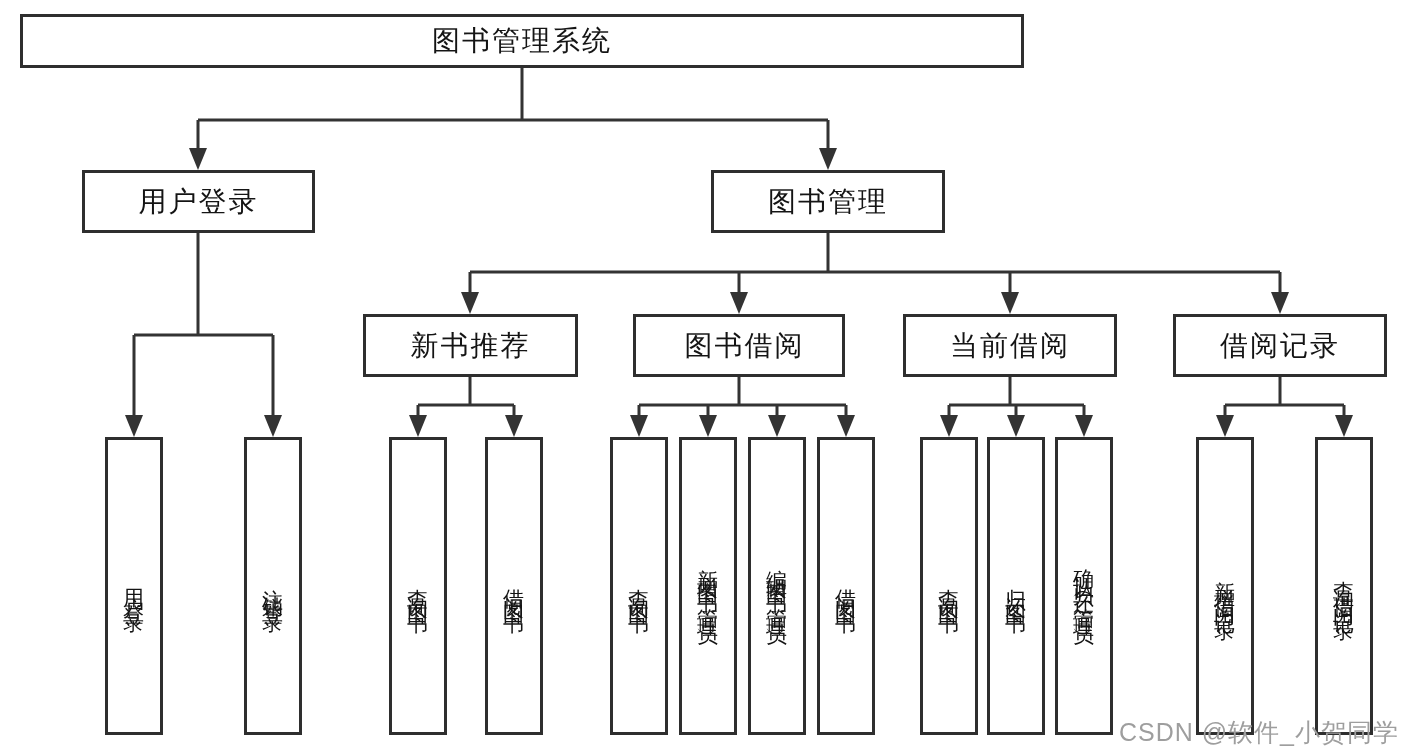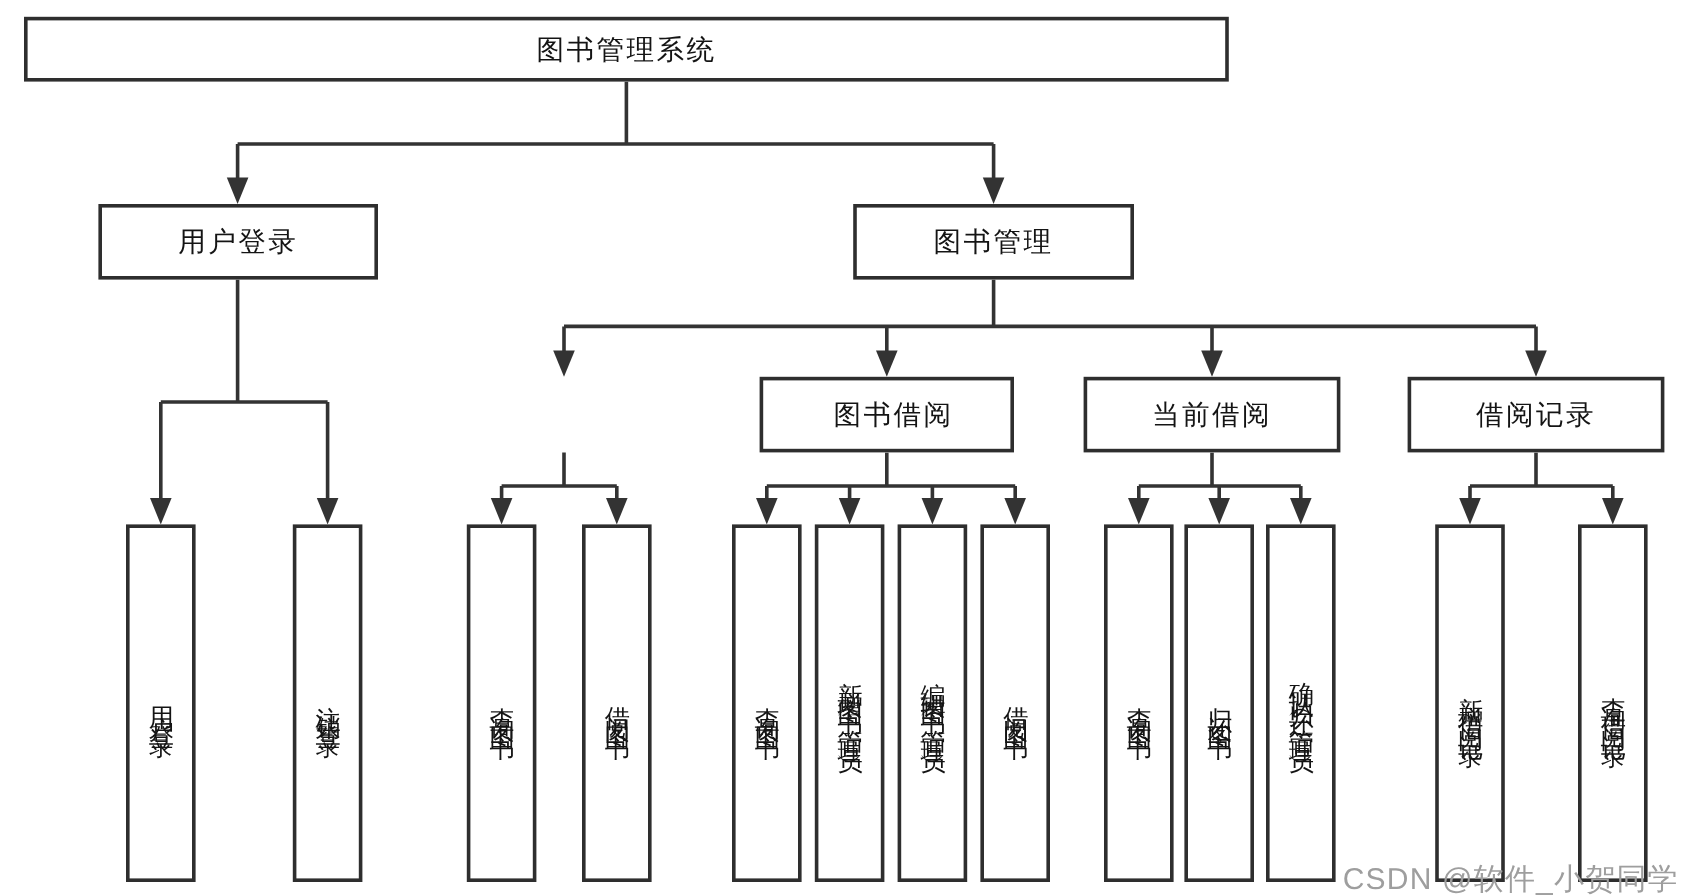--- a/index.html
+++ b/index.html
@@ -22,21 +22,21 @@
     height: 747px;
   }
   .box {
     position: absolute;
     box-sizing: border-box;
     background: #ffffff;
     border: 3px solid #2e2e2e;
     display: flex;
     align-items: center;
     justify-content: center;
-    font-size: 23px;
+    font-size: 28px;
     color: #141414;
     letter-spacing: 2px;
     text-align: center;
   }
   .vbox {
     writing-mode: vertical-rl;
     text-orientation: mixed;
     letter-spacing: 8px;
     line-height: 1;
     font-size: 21px;
@@ -106,20 +106,23 @@
     <span>图书管理系统</span>
   </div>
 
   <div class="box" style="left:82px; top:170px; width:233px; height:63px;">
     <span>用户登录</span>
   </div>
   <div class="box" style="left:711px; top:170px; width:234px; height:63px;justify-content:center;">
     <span>图书管理</span>
   </div>
 
+  <div class="box" style="left:363px; top:314px; width:215px; height:63px;">
+    <span>新书推荐</span>
+  </div>
   <div class="box" style="left:633px; top:314px; width:212px; height:63px;padding-left:11px;">
     <span>图书借阅</span>
   </div>
   <div class="box" style="left:903px; top:314px; width:214px; height:63px;">
     <span>当前借阅</span>
   </div>
   <div class="box" style="left:1173px; top:314px; width:214px; height:63px;">
     <span>借阅记录</span>
   </div>
 

